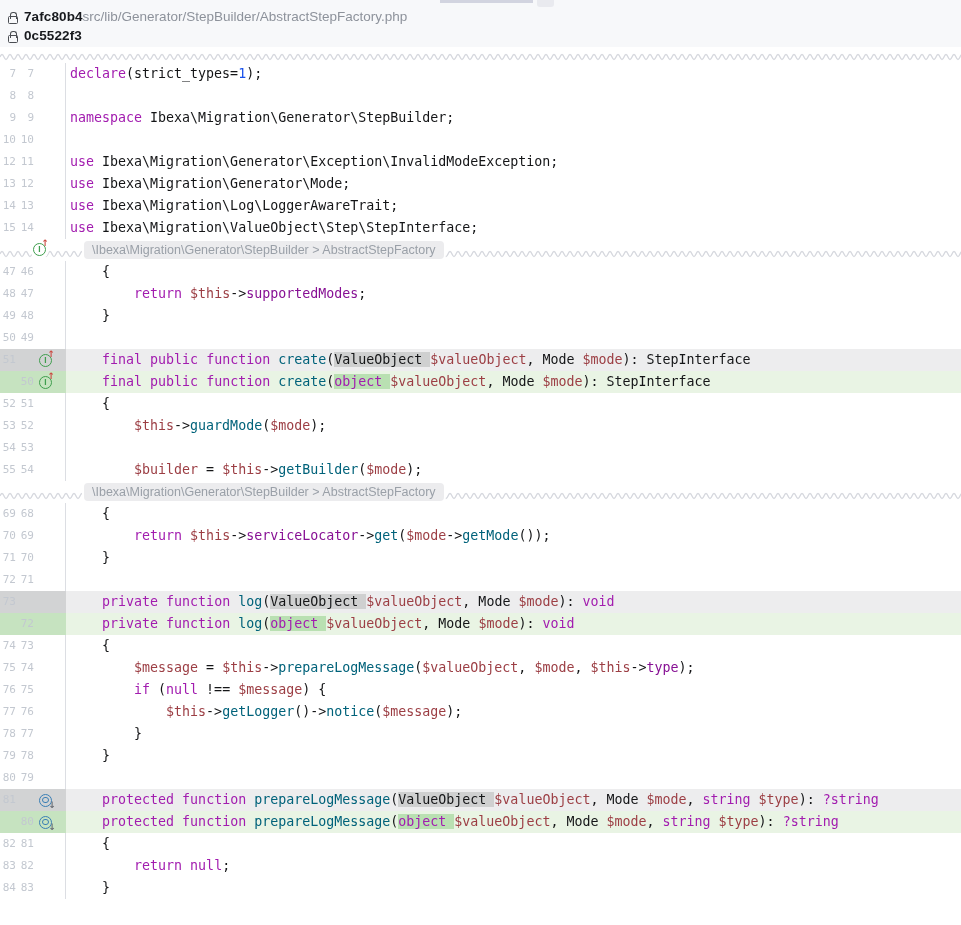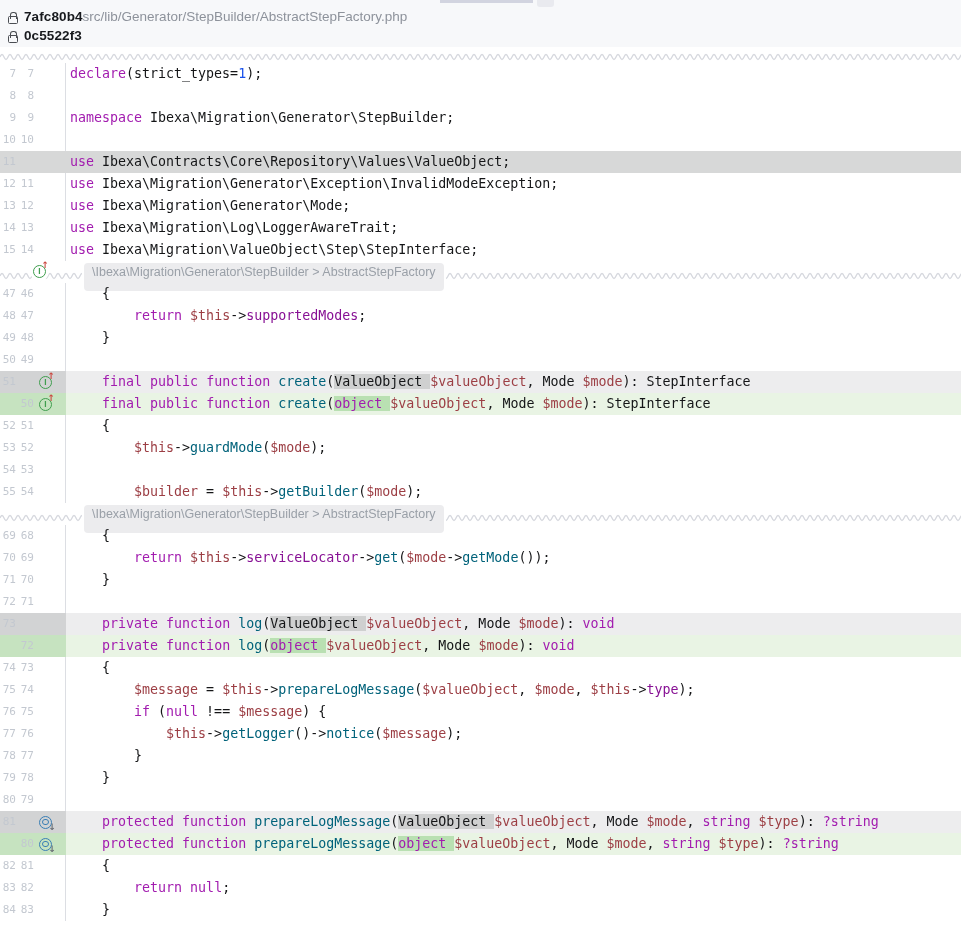--- a/index.html
+++ b/index.html
@@ -54,21 +54,21 @@
   .icon-impl:after { content:"\2191"; position:absolute; top:-5px; right:-4px; color:#cb4a42;
     font:700 9px/9px "DejaVu Sans", sans-serif; }
   .icon-over { border:1.4px solid #3a7fb5; border-radius:50%; }
   .icon-over:before { content:""; position:absolute; inset:2.2px; border:1.4px solid #3a7fb5; border-radius:50%; }
   .icon-over:after { content:"\2193"; position:absolute; bottom:-4px; right:-5px; color:#676c73;
     font:700 9px/9px "DejaVu Sans", sans-serif; }
 
   
   .row.sep .wavein { position:absolute; left:0; top:5px; }
   .row.sep .gicon { position:absolute; left:28px; top:4px; background:#ffffff; box-shadow:0 0 0 3px #ffffff; }
-  .pill { position:absolute; left:84px; top:2px; height:28px; line-height:18px; background:#ececee;
+  .pill { position:absolute; left:84px; top:2px; height:18px; line-height:18px; background:#ececee;
     border-radius:4px; padding:0 8px; font-family:"Liberation Sans", sans-serif; font-size:12.5px;
     color:#9aa0a8; box-shadow:0 0 0 2px #ffffff; }
 </style>
 </head>
 <body>
 
 <div class="header">
   <div class="hrow">
     <span class="lock"></span>
     <span class="hash">7afc80b4</span>
@@ -84,21 +84,20 @@
 
 <div class="wavewrap headwave"><svg width="961" height="12">
       <path d="M0 6q2 -5 4 0q2 5 4 0q2 -5 4 0q2 5 4 0q2 -5 4 0q2 5 4 0q2 -5 4 0q2 5 4 0q2 -5 4 0q2 5 4 0q2 -5 4 0q2 5 4 0q2 -5 4 0q2 5 4 0q2 -5 4 0q2 5 4 0q2 -5 4 0q2 5 4 0q2 -5 4 0q2 5 4 0q2 -5 4 0q2 5 4 0q2 -5 4 0q2 5 4 0q2 -5 4 0q2 5 4 0q2 -5 4 0q2 5 4 0q2 -5 4 0q2 5 4 0q2 -5 4 0q2 5 4 0q2 -5 4 0q2 5 4 0q2 -5 4 0q2 5 4 0q2 -5 4 0q2 5 4 0q2 -5 4 0q2 5 4 0q2 -5 4 0q2 5 4 0q2 -5 4 0q2 5 4 0q2 -5 4 0q2 5 4 0q2 -5 4 0q2 5 4 0q2 -5 4 0q2 5 4 0q2 -5 4 0q2 5 4 0q2 -5 4 0q2 5 4 0q2 -5 4 0q2 5 4 0q2 -5 4 0q2 5 4 0q2 -5 4 0q2 5 4 0q2 -5 4 0q2 5 4 0q2 -5 4 0q2 5 4 0q2 -5 4 0q2 5 4 0q2 -5 4 0q2 5 4 0q2 -5 4 0q2 5 4 0q2 -5 4 0q2 5 4 0q2 -5 4 0q2 5 4 0q2 -5 4 0q2 5 4 0q2 -5 4 0q2 5 4 0q2 -5 4 0q2 5 4 0q2 -5 4 0q2 5 4 0q2 -5 4 0q2 5 4 0q2 -5 4 0q2 5 4 0q2 -5 4 0q2 5 4 0q2 -5 4 0q2 5 4 0q2 -5 4 0q2 5 4 0q2 -5 4 0q2 5 4 0q2 -5 4 0q2 5 4 0q2 -5 4 0q2 5 4 0q2 -5 4 0q2 5 4 0q2 -5 4 0q2 5 4 0q2 -5 4 0q2 5 4 0q2 -5 4 0q2 5 4 0q2 -5 4 0q2 5 4 0q2 -5 4 0q2 5 4 0q2 -5 4 0q2 5 4 0q2 -5 4 0q2 5 4 0q2 -5 4 0q2 5 4 0q2 -5 4 0q2 5 4 0q2 -5 4 0q2 5 4 0q2 -5 4 0q2 5 4 0q2 -5 4 0q2 5 4 0q2 -5 4 0q2 5 4 0q2 -5 4 0q2 5 4 0q2 -5 4 0q2 5 4 0q2 -5 4 0q2 5 4 0q2 -5 4 0q2 5 4 0q2 -5 4 0q2 5 4 0q2 -5 4 0q2 5 4 0q2 -5 4 0q2 5 4 0q2 -5 4 0q2 5 4 0q2 -5 4 0q2 5 4 0q2 -5 4 0q2 5 4 0q2 -5 4 0q2 5 4 0q2 -5 4 0q2 5 4 0q2 -5 4 0q2 5 4 0q2 -5 4 0q2 5 4 0q2 -5 4 0q2 5 4 0q2 -5 4 0q2 5 4 0q2 -5 4 0q2 5 4 0q2 -5 4 0q2 5 4 0q2 -5 4 0q2 5 4 0q2 -5 4 0q2 5 4 0q2 -5 4 0q2 5 4 0q2 -5 4 0q2 5 4 0q2 -5 4 0q2 5 4 0q2 -5 4 0q2 5 4 0q2 -5 4 0q2 5 4 0q2 -5 4 0q2 5 4 0q2 -5 4 0q2 5 4 0q2 -5 4 0q2 5 4 0q2 -5 4 0q2 5 4 0q2 -5 4 0q2 5 4 0q2 -5 4 0q2 5 4 0q2 -5 4 0q2 5 4 0q2 -5 4 0q2 5 4 0q2 -5 4 0q2 5 4 0q2 -5 4 0q2 5 4 0q2 -5 4 0q2 5 4 0q2 -5 4 0q2 5 4 0q2 -5 4 0q2 5 4 0q2 -5 4 0q2 5 4 0q2 -5 4 0q2 5 4 0q2 -5 4 0q2 5 4 0q2 -5 4 0q2 5 4 0q2 -5 4 0q2 5 4 0q2 -5 4 0q2 5 4 0q2 -5 4 0q2 5 4 0q2 -5 4 0q2 5 4 0q2 -5 4 0q2 5 4 0q2 -5 4 0q2 5 4 0q2 -5 4 0q2 5 4 0q2 -5 4 0q2 5 4 0q2 -5 4 0q2 5 4 0q2 -5 4 0q2 5 4 0q2 -5 4 0q2 5 4 0q2 -5 4 0q2 5 4 0q2 -5 4 0q2 5 4 0q2 -5 4 0q2 5 4 0q2 -5 4 0q2 5 4 0q2 -5 4 0q2 5 4 0" fill="none" stroke="#d6d8de" stroke-width="1.3"></path>
     </svg></div>
 
 <div id="diff">
     <div class="row"><div class="gutter"><span class="num o">7</span><span class="num n">7</span></div><div class="code"><span class="c-kw">declare</span><span>(strict_types=</span><span class="c-num">1</span><span>);</span></div></div>
     <div class="row"><div class="gutter"><span class="num o">8</span><span class="num n">8</span></div><div class="code"></div></div>
     <div class="row"><div class="gutter"><span class="num o">9</span><span class="num n">9</span></div><div class="code"><span class="c-kw">namespace</span><span> Ibexa\Migration\Generator\StepBuilder;</span></div></div>
     <div class="row"><div class="gutter"><span class="num o">10</span><span class="num n">10</span></div><div class="code"></div></div>
-    <div class="row del"><div class="gutter"><span class="num o">11</span><span class="num n"></span></div><div class="code"><span class="c-kw">use</span><span> Ibexa\Contracts\Core\Repository\Values\ValueObject;</span></div></div>
     <div class="row"><div class="gutter"><span class="num o">12</span><span class="num n">11</span></div><div class="code"><span class="c-kw">use</span><span> Ibexa\Migration\Generator\Exception\InvalidModeException;</span></div></div>
     <div class="row"><div class="gutter"><span class="num o">13</span><span class="num n">12</span></div><div class="code"><span class="c-kw">use</span><span> Ibexa\Migration\Generator\Mode;</span></div></div>
     <div class="row"><div class="gutter"><span class="num o">14</span><span class="num n">13</span></div><div class="code"><span class="c-kw">use</span><span> Ibexa\Migration\Log\LoggerAwareTrait;</span></div></div>
     <div class="row"><div class="gutter"><span class="num o">15</span><span class="num n">14</span></div><div class="code"><span class="c-kw">use</span><span> Ibexa\Migration\ValueObject\Step\StepInterface;</span></div></div>
     <div class="row sep"><span class="wavein"><svg width="961" height="12">
           <path d="M0 6q2 -5 4 0q2 5 4 0q2 -5 4 0q2 5 4 0q2 -5 4 0q2 5 4 0q2 -5 4 0q2 5 4 0q2 -5 4 0q2 5 4 0q2 -5 4 0q2 5 4 0q2 -5 4 0q2 5 4 0q2 -5 4 0q2 5 4 0q2 -5 4 0q2 5 4 0q2 -5 4 0q2 5 4 0q2 -5 4 0q2 5 4 0q2 -5 4 0q2 5 4 0q2 -5 4 0q2 5 4 0q2 -5 4 0q2 5 4 0q2 -5 4 0q2 5 4 0q2 -5 4 0q2 5 4 0q2 -5 4 0q2 5 4 0q2 -5 4 0q2 5 4 0q2 -5 4 0q2 5 4 0q2 -5 4 0q2 5 4 0q2 -5 4 0q2 5 4 0q2 -5 4 0q2 5 4 0q2 -5 4 0q2 5 4 0q2 -5 4 0q2 5 4 0q2 -5 4 0q2 5 4 0q2 -5 4 0q2 5 4 0q2 -5 4 0q2 5 4 0q2 -5 4 0q2 5 4 0q2 -5 4 0q2 5 4 0q2 -5 4 0q2 5 4 0q2 -5 4 0q2 5 4 0q2 -5 4 0q2 5 4 0q2 -5 4 0q2 5 4 0q2 -5 4 0q2 5 4 0q2 -5 4 0q2 5 4 0q2 -5 4 0q2 5 4 0q2 -5 4 0q2 5 4 0q2 -5 4 0q2 5 4 0q2 -5 4 0q2 5 4 0q2 -5 4 0q2 5 4 0q2 -5 4 0q2 5 4 0q2 -5 4 0q2 5 4 0q2 -5 4 0q2 5 4 0q2 -5 4 0q2 5 4 0q2 -5 4 0q2 5 4 0q2 -5 4 0q2 5 4 0q2 -5 4 0q2 5 4 0q2 -5 4 0q2 5 4 0q2 -5 4 0q2 5 4 0q2 -5 4 0q2 5 4 0q2 -5 4 0q2 5 4 0q2 -5 4 0q2 5 4 0q2 -5 4 0q2 5 4 0q2 -5 4 0q2 5 4 0q2 -5 4 0q2 5 4 0q2 -5 4 0q2 5 4 0q2 -5 4 0q2 5 4 0q2 -5 4 0q2 5 4 0q2 -5 4 0q2 5 4 0q2 -5 4 0q2 5 4 0q2 -5 4 0q2 5 4 0q2 -5 4 0q2 5 4 0q2 -5 4 0q2 5 4 0q2 -5 4 0q2 5 4 0q2 -5 4 0q2 5 4 0q2 -5 4 0q2 5 4 0q2 -5 4 0q2 5 4 0q2 -5 4 0q2 5 4 0q2 -5 4 0q2 5 4 0q2 -5 4 0q2 5 4 0q2 -5 4 0q2 5 4 0q2 -5 4 0q2 5 4 0q2 -5 4 0q2 5 4 0q2 -5 4 0q2 5 4 0q2 -5 4 0q2 5 4 0q2 -5 4 0q2 5 4 0q2 -5 4 0q2 5 4 0q2 -5 4 0q2 5 4 0q2 -5 4 0q2 5 4 0q2 -5 4 0q2 5 4 0q2 -5 4 0q2 5 4 0q2 -5 4 0q2 5 4 0q2 -5 4 0q2 5 4 0q2 -5 4 0q2 5 4 0q2 -5 4 0q2 5 4 0q2 -5 4 0q2 5 4 0q2 -5 4 0q2 5 4 0q2 -5 4 0q2 5 4 0q2 -5 4 0q2 5 4 0q2 -5 4 0q2 5 4 0q2 -5 4 0q2 5 4 0q2 -5 4 0q2 5 4 0q2 -5 4 0q2 5 4 0q2 -5 4 0q2 5 4 0q2 -5 4 0q2 5 4 0q2 -5 4 0q2 5 4 0q2 -5 4 0q2 5 4 0q2 -5 4 0q2 5 4 0q2 -5 4 0q2 5 4 0q2 -5 4 0q2 5 4 0q2 -5 4 0q2 5 4 0q2 -5 4 0q2 5 4 0q2 -5 4 0q2 5 4 0q2 -5 4 0q2 5 4 0q2 -5 4 0q2 5 4 0q2 -5 4 0q2 5 4 0q2 -5 4 0q2 5 4 0q2 -5 4 0q2 5 4 0q2 -5 4 0q2 5 4 0q2 -5 4 0q2 5 4 0q2 -5 4 0q2 5 4 0q2 -5 4 0q2 5 4 0q2 -5 4 0q2 5 4 0q2 -5 4 0q2 5 4 0q2 -5 4 0q2 5 4 0q2 -5 4 0q2 5 4 0q2 -5 4 0q2 5 4 0q2 -5 4 0q2 5 4 0q2 -5 4 0q2 5 4 0q2 -5 4 0q2 5 4 0q2 -5 4 0q2 5 4 0" fill="none" stroke="#d6d8de" stroke-width="1.3"></path>
         </svg></span><span class="gicon icon-impl">I</span><span class="pill">\Ibexa\Migration\Generator\StepBuilder &gt; AbstractStepFactory</span></div>
     <div class="row"><div class="gutter"><span class="num o">47</span><span class="num n">46</span></div><div class="code"><span>    {</span></div></div>
     <div class="row"><div class="gutter"><span class="num o">48</span><span class="num n">47</span></div><div class="code"><span>        </span><span class="c-kw">return</span><span> </span><span class="c-var">$this</span><span>-&gt;</span><span class="c-prop">supportedModes</span><span>;</span></div></div>
     <div class="row"><div class="gutter"><span class="num o">49</span><span class="num n">48</span></div><div class="code"><span>    }</span></div></div>

